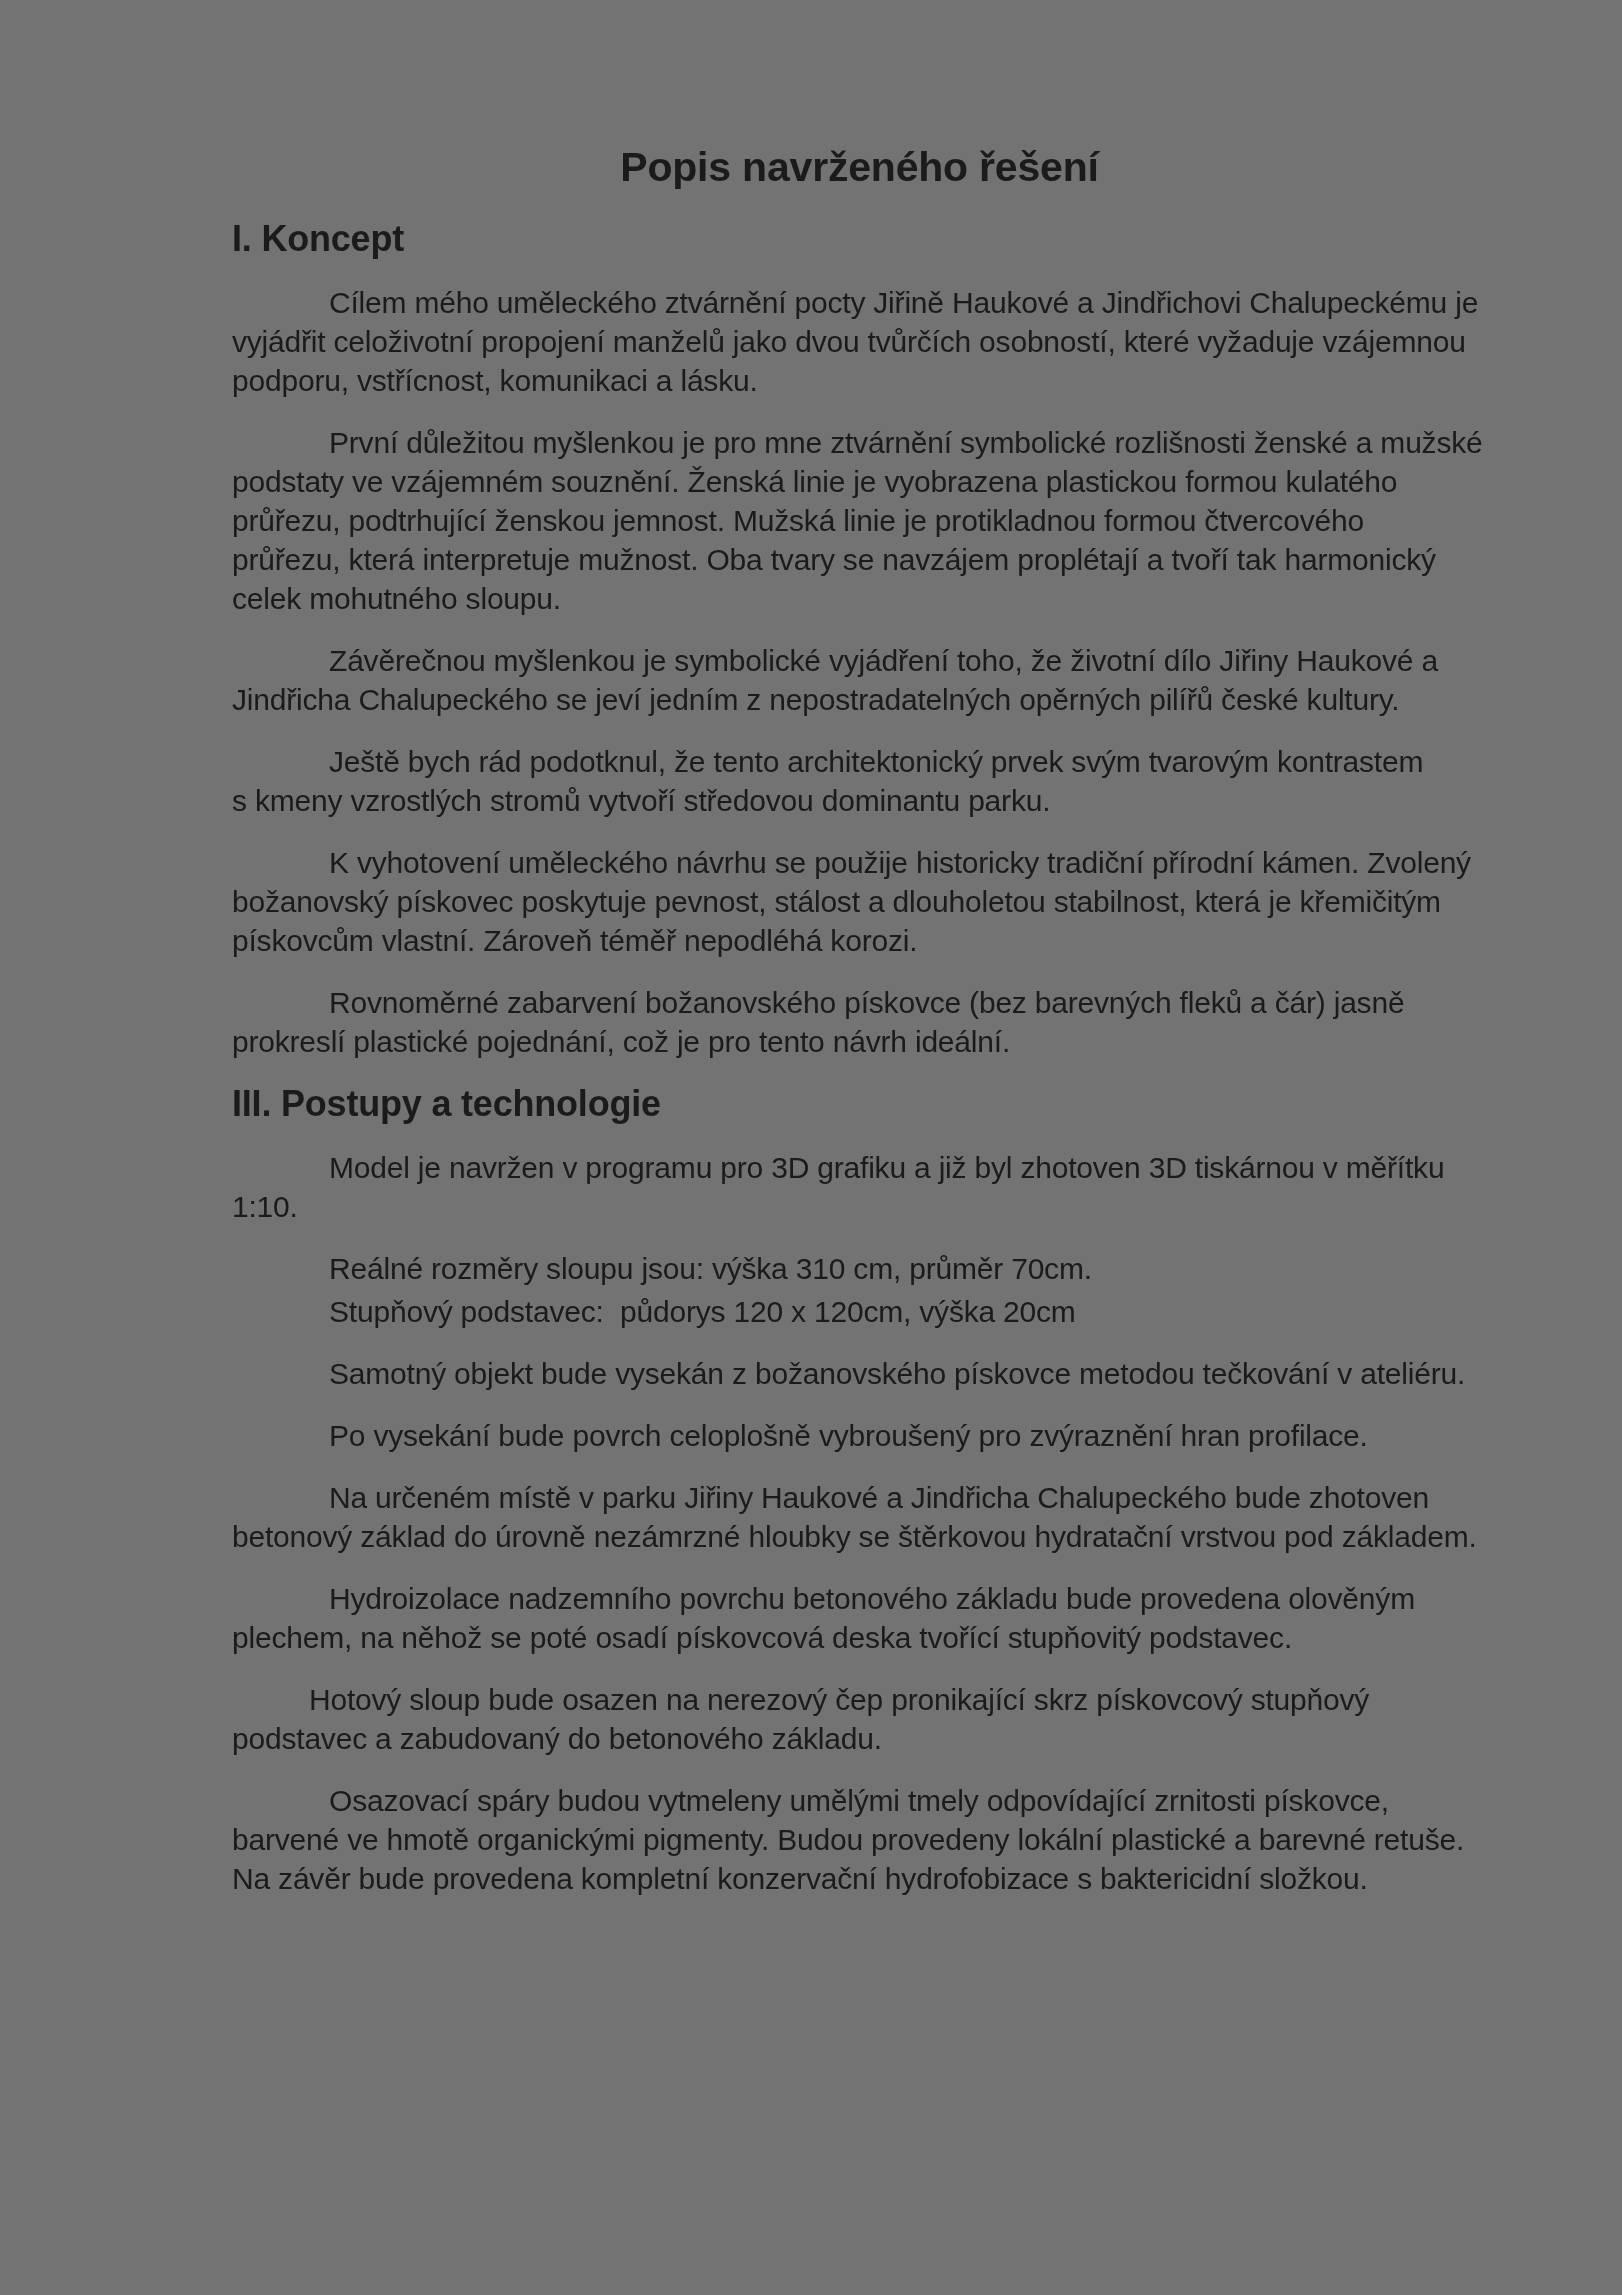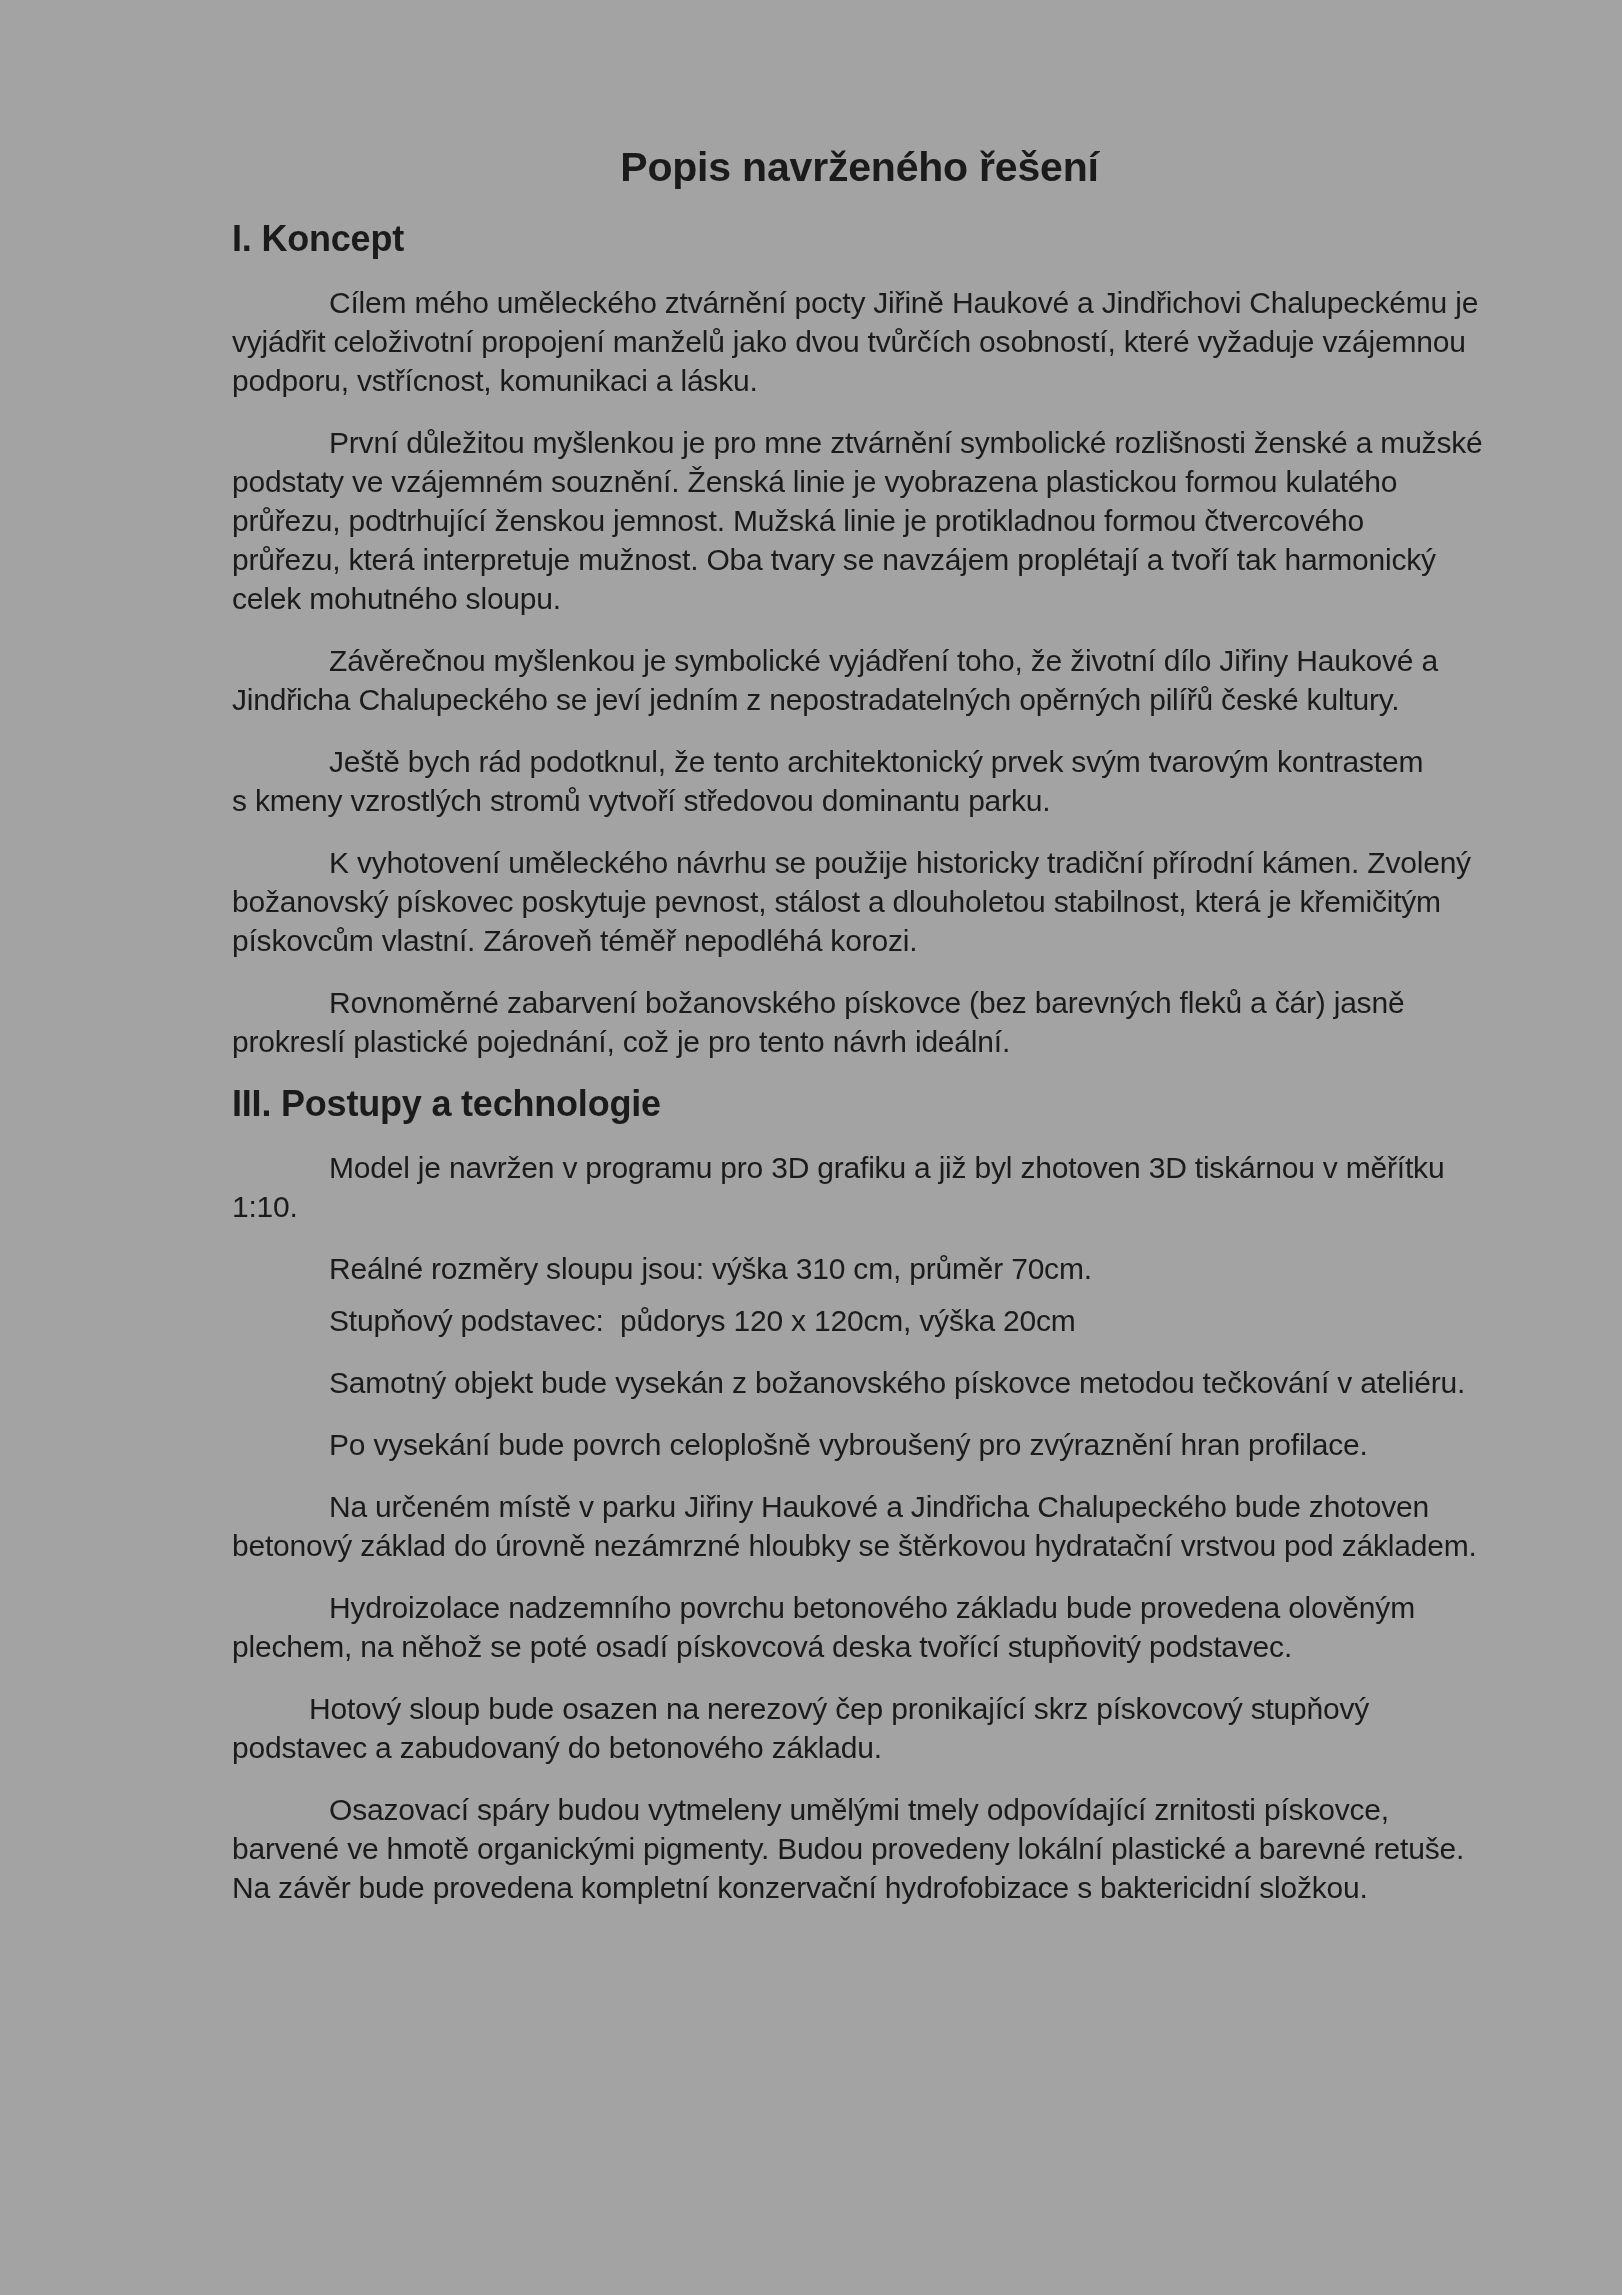--- a/index.html
+++ b/index.html
@@ -1,20 +1,20 @@
 <!DOCTYPE html>
 <html lang="cs" style="font-size:14.7px"><head>
 <meta charset="utf-8">
 <style>
   html, body { margin: 0; padding: 0; background: #ffffff; }
   .page {
     position: relative;
     width: 1623px;
     height: 2296px;
-    background: #a3a3a3;
+    background: #737373;
     box-sizing: border-box;
     padding: 140px 119px 0 232px;
     font-family: "Liberation Sans", sans-serif;
     color: #1b1b1b;
     overflow: hidden;
   }
   .doc-title {
     width: 1255px;
     margin: 0 0 24px 0;
     font-size: 41px;
@@ -34,21 +34,21 @@
   }
   .para {
     margin: 0 0 23px 0;
     font-size: 30px;
     line-height: 39px;
     font-weight: 400;
     white-space: pre;
     text-indent: 97px;
     letter-spacing: -0.2px;
   }
-  .para.tight { margin-bottom: 13px; }
+  .para.tight { margin-bottom: 4px; }
   .para.indent-sm { text-indent: 77px; }
 </style>
 </head>
 <body>
 
 <div class="page">
   <div id="blocks">
       <h1 class="doc-title">Popis navrženého řešení</h1>
       <h2 class="heading">I. Koncept</h2>
       <p class="para">Cílem mého uměleckého ztvárnění pocty Jiřině Haukové a Jindřichovi Chalupeckému je

